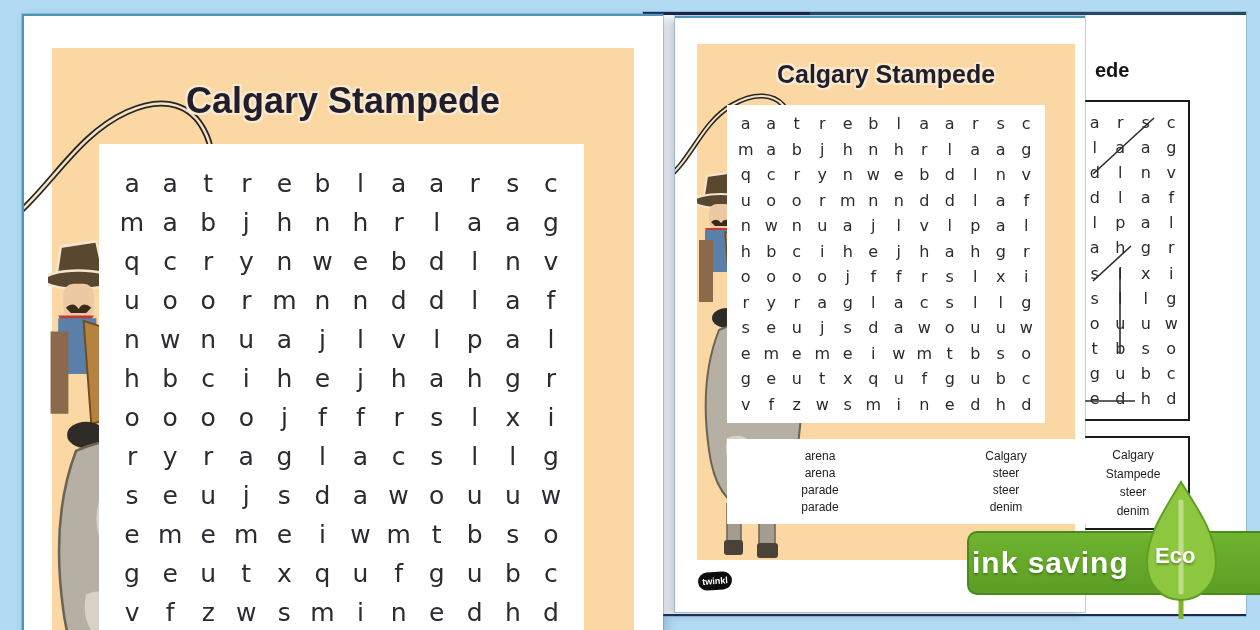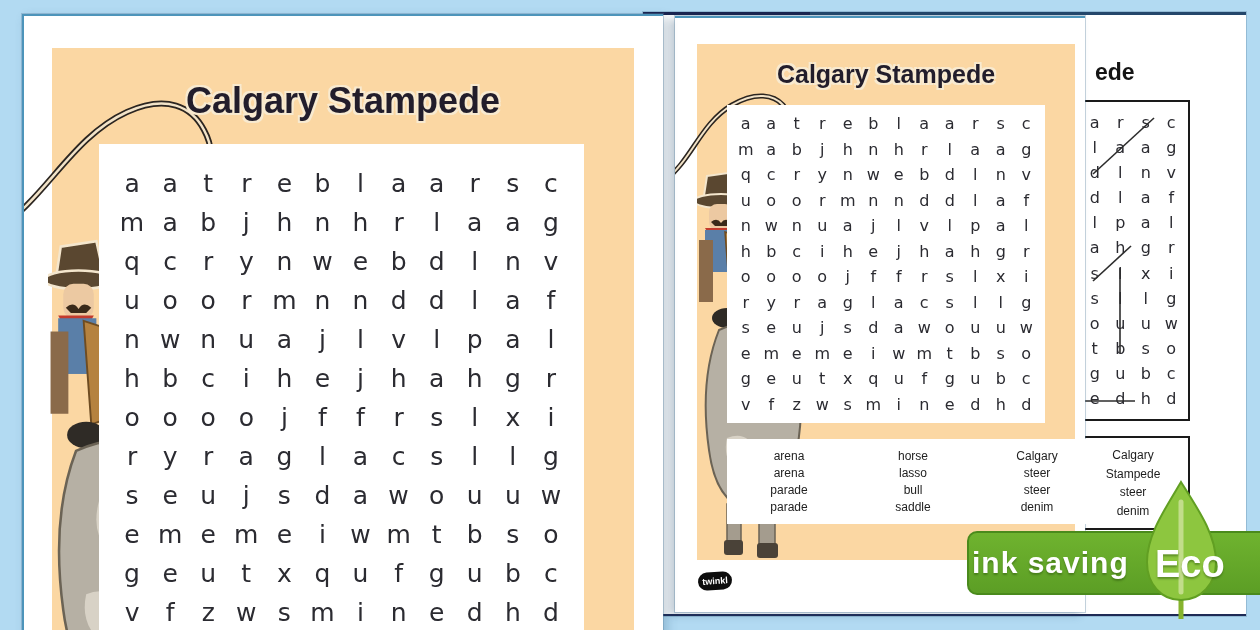--- a/index.html
+++ b/index.html
@@ -6,21 +6,21 @@
   #stage{position:relative;width:1260px;height:630px;overflow:hidden;
          background:#b2daf2;font-family:"Liberation Sans",sans-serif;}
 
   .sheet{position:absolute;background:#fff;}
   
   #eco-sheet{left:643px;top:12px;width:603px;height:599px;z-index:1;
              border-top:3px solid #24476b;border-bottom:2px solid #1e2a55;
              box-shadow:0 0 0 1px rgba(90,130,160,.35);}
   #navy-edge{position:absolute;left:643px;top:12px;width:167px;height:3px;
              background:#1a2450;z-index:1;}
-  .eco-title{position:absolute;left:452px;top:44px;font-size:23px;font-weight:bold;
+  .eco-title{position:absolute;left:452px;top:44px;font-size:20px;font-weight:bold;
              color:#141414;}
   .eco-gridbox{position:absolute;left:229px;top:85px;width:318px;height:321px;
                border:2px solid #1a1a1a;box-sizing:border-box;}
   .eco-wordbox{position:absolute;left:229px;top:421px;width:318px;height:94px;
                border:2px solid #1a1a1a;box-sizing:border-box;}
   .eco-words{position:absolute;left:206px;top:8px;width:106px;height:74px;
              display:flex;flex-direction:column;justify-content:space-around;
              text-align:center;font-size:12px;color:#1d1d1d;}
   .eco-strikes{position:absolute;left:0;top:0;width:603px;height:599px;pointer-events:none;}
 
@@ -64,21 +64,21 @@
              padding:20px 14px 6px;font-size:25px;z-index:3;}
 
   
   #badge-bar{position:absolute;left:967px;top:531px;width:300px;height:64px;z-index:4;
              background:linear-gradient(#6fb32f,#5c9e25);
              border:2px solid #4a8a1c;border-right:none;border-radius:10px 0 0 10px;
              box-sizing:border-box;display:flex;align-items:center;}
   #badge-ink{margin-left:3px;font-size:30px;font-weight:600;color:#fff;
              letter-spacing:1px;text-shadow:0 2px 2px rgba(40,80,10,.45);}
   #leaf-svg{position:absolute;left:1142px;top:478px;z-index:5;}
-  #badge-eco{position:absolute;left:1155px;top:543px;font-size:38px;font-weight:bold;
+  #badge-eco{position:absolute;left:1155px;top:543px;font-size:22px;font-weight:bold;
              color:#fff;z-index:6;text-shadow:0 2px 2px rgba(40,80,10,.45);}
 </style>
 </head>
 <body>
 
 <div id="stage">
 
   <div class="sheet" id="eco-sheet">
     <div class="eco-title">ede</div>
 
@@ -473,26 +473,20 @@
       </div>
 
     <div class="wordbox" id="mid-wordbox">
         <div class="wcol">
           <span>arena</span>
           <span>arena</span>
           <span>parade</span>
           <span>parade</span>
         </div>
         <div class="wcol">
-          <span>horse</span>
-          <span>lasso</span>
-          <span>bull</span>
-          <span>saddle</span>
-        </div>
-        <div class="wcol">
           <span>Calgary</span>
           <span>steer</span>
           <span>steer</span>
           <span>denim</span>
         </div>
       </div>
 
     <div id="mid-logo">twinkl</div>
   </div>
 

